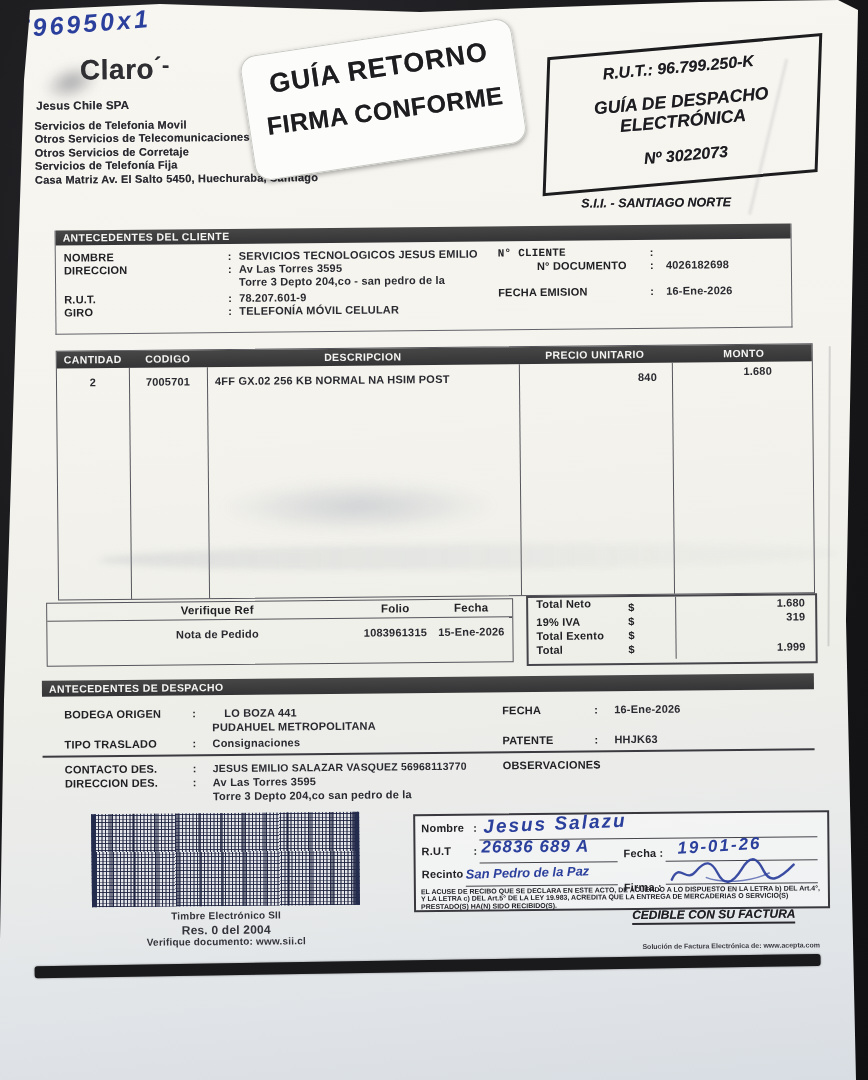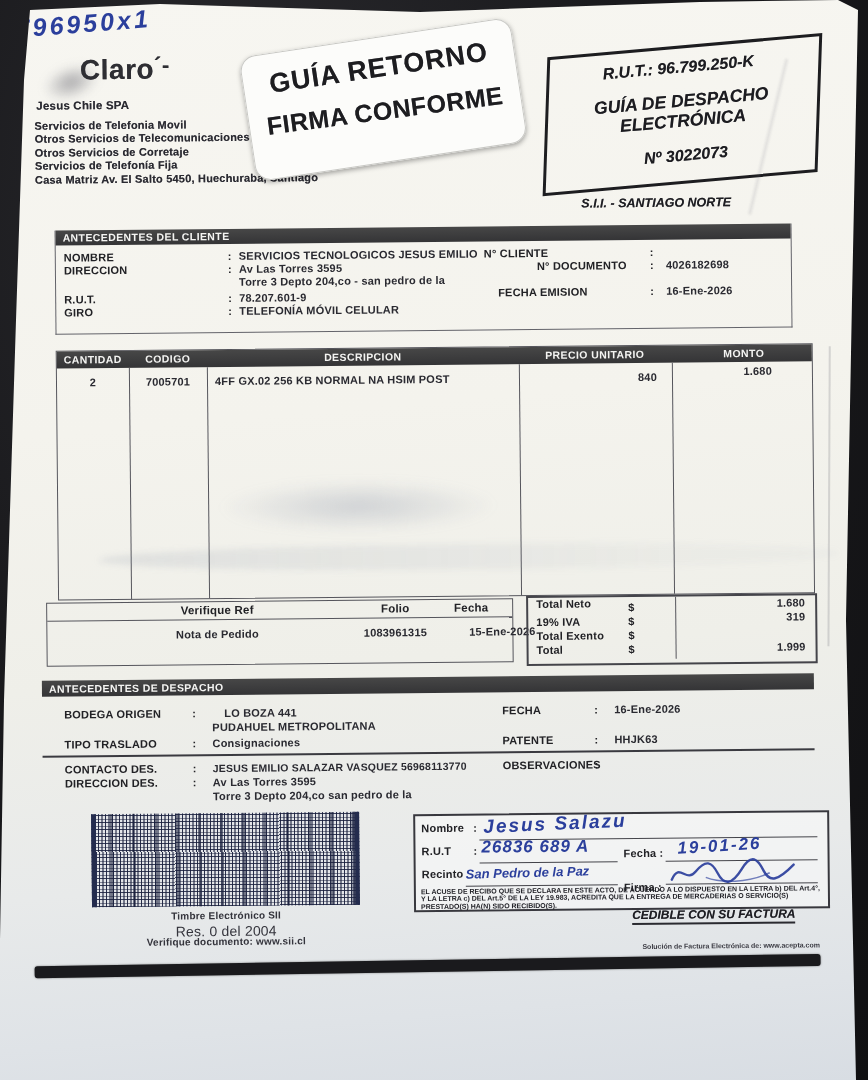--- a/index.html
+++ b/index.html
@@ -70,21 +70,21 @@
         <div class="abs lbl" style="left:8px;top:34px;">DIRECCION</div>
         <div class="abs lbl" style="left:172px;top:34px;">:</div>
         <div class="abs val" style="left:183px;top:34px;">Av Las Torres 3595</div>
         <div class="abs val" style="left:183px;top:47px;">Torre 3 Depto 204,co -  san pedro de la</div>
         <div class="abs lbl" style="left:8px;top:63px;">R.U.T.</div>
         <div class="abs lbl" style="left:172px;top:63px;">:</div>
         <div class="abs val" style="left:183px;top:63px;">78.207.601-9</div>
         <div class="abs lbl" style="left:8px;top:76px;">GIRO</div>
         <div class="abs lbl" style="left:172px;top:76px;">:</div>
         <div class="abs val" style="left:183px;top:76px;">TELEFONÍA MÓVIL CELULAR</div>
-        <div class="abs lbl" style="left:428px;top:21px;">N° CLIENTE</div>
+        <div class="abs lbl" style="left:442px;top:21px;font-family:Liberation Mono, monospace;">N° CLIENTE</div>
         <div class="abs lbl" style="left:594px;top:21px;">:</div>
         <div class="abs val" style="left:610px;top:21px;"></div>
         <div class="abs lbl" style="left:442px;top:34px;padding-left:39px;">N° DOCUMENTO</div>
         <div class="abs lbl" style="left:594px;top:34px;">:</div>
         <div class="abs val" style="left:610px;top:34px;">4026182698</div>
         <div class="abs lbl" style="left:442px;top:60px;">FECHA EMISION</div>
         <div class="abs lbl" style="left:594px;top:60px;">:</div>
         <div class="abs val" style="left:610px;top:60px;">16-Ene-2026</div>
       </div>
 
@@ -110,21 +110,21 @@
       </div>
 
       <div class="abs" style="left:45px;top:599px;width:465px;height:62px;border:1.5px solid #55555c;">
         <div class="abs" style="left:0;right:0;top:0;height:17px;border-bottom:1.5px solid #55555c;">
           <div class="abs lbl ctr" style="left:170px;top:2px;font-size:11.5px;">Verifique Ref</div>
           <div class="abs lbl ctr" style="left:348px;top:2px;font-size:11.5px;">Folio</div>
           <div class="abs lbl ctr" style="left:424px;top:2px;font-size:11.5px;">Fecha</div>
         </div>
         <div class="abs val ctr" style="left:170px;top:26px;font-weight:600;text-align:center;">Nota de Pedido</div>
         <div class="abs val ctr" style="left:348px;top:26px;font-weight:600;">1083961315</div>
-        <div class="abs val ctr" style="left:424px;top:26px;font-weight:600;margin-left:31px;">15-Ene-2026</div>
+        <div class="abs val ctr" style="left:424px;top:26px;font-weight:600;">15-Ene-2026</div>
       </div>
 
       <div class="abs" style="left:525px;top:597px;width:287px;height:66px;border:2px solid #44444a;">
         <div class="abs vline" style="left:147px;top:0;height:62px;"></div>
         <div class="abs lbl" style="left:8px;top:0;">Total Neto</div>
         <div class="abs lbl" style="left:100px;top:4px;">$</div>
         <div class="abs val" style="left:157px;top:1px;width:120px;text-align:right;">1.680</div>
         <div class="abs lbl" style="left:8px;top:18px;">19% IVA</div>
         <div class="abs lbl" style="left:100px;top:18px;">$</div>
         <div class="abs val" style="left:157px;top:15px;width:120px;text-align:right;">319</div>
@@ -163,21 +163,21 @@
       <div class="abs val" style="left:612px;top:760px;"></div>
 
       <div class="abs" style="left:88px;top:811px;width:268px;height:93px;background-color:#e3e5e8;
                   background-image:
                     linear-gradient(90deg,#242c4e 0,#242c4e 5px,transparent 5px),
                     linear-gradient(270deg,#242c4e 0,#242c4e 4px,rgba(36,44,78,.4) 4px,rgba(36,44,78,.4) 8px,transparent 8px),
                     repeating-linear-gradient(90deg,rgba(24,30,60,.92) 0 1px,transparent 1px 3px,rgba(24,30,60,.55) 3px 5px,transparent 5px 7px),
                     repeating-linear-gradient(0deg,rgba(24,30,60,.85) 0 1px,transparent 1px 3px,rgba(24,30,60,.5) 3px 4px,transparent 4px 7px),
                     repeating-linear-gradient(90deg,transparent 0 19px,rgba(18,24,52,.55) 19px 22px);"></div>
       <div class="abs val ctr" style="left:222px;top:908px;font-weight:600;font-size:10px;color:#34343c;">Timbre Electrónico SII</div>
-      <div class="abs val ctr" style="left:222px;top:921px;font-weight:400;font-size:14px;color:#34343c;">Res. 0 del 2004</div>
+      <div class="abs val ctr" style="left:222px;top:921px;font-weight:700;font-size:12px;color:#34343c;">Res. 0 del 2004</div>
       <div class="abs val ctr" style="left:222px;top:934px;font-weight:600;font-size:10px;color:#34343c;">Verifique documento: www.sii.cl</div>
 
       <div class="abs" style="left:410px;top:814px;width:412px;height:94px;border:2px solid #38383e;background:rgba(255,255,255,.45);">
         <div class="abs lbl" style="left:6px;top:6px;">Nombre</div>
         <div class="abs lbl" style="left:58px;top:6px;">:</div>
         <div class="abs lbl" style="left:6px;top:29px;">R.U.T</div>
         <div class="abs lbl" style="left:58px;top:29px;">:</div>
         <div class="abs lbl" style="left:6px;top:52px;">Recinto</div>
         <div class="abs lbl" style="left:208px;top:33px;">Fecha :</div>
         <div class="abs lbl" style="left:208px;top:56px;margin-top:11px;">Firma :</div>

